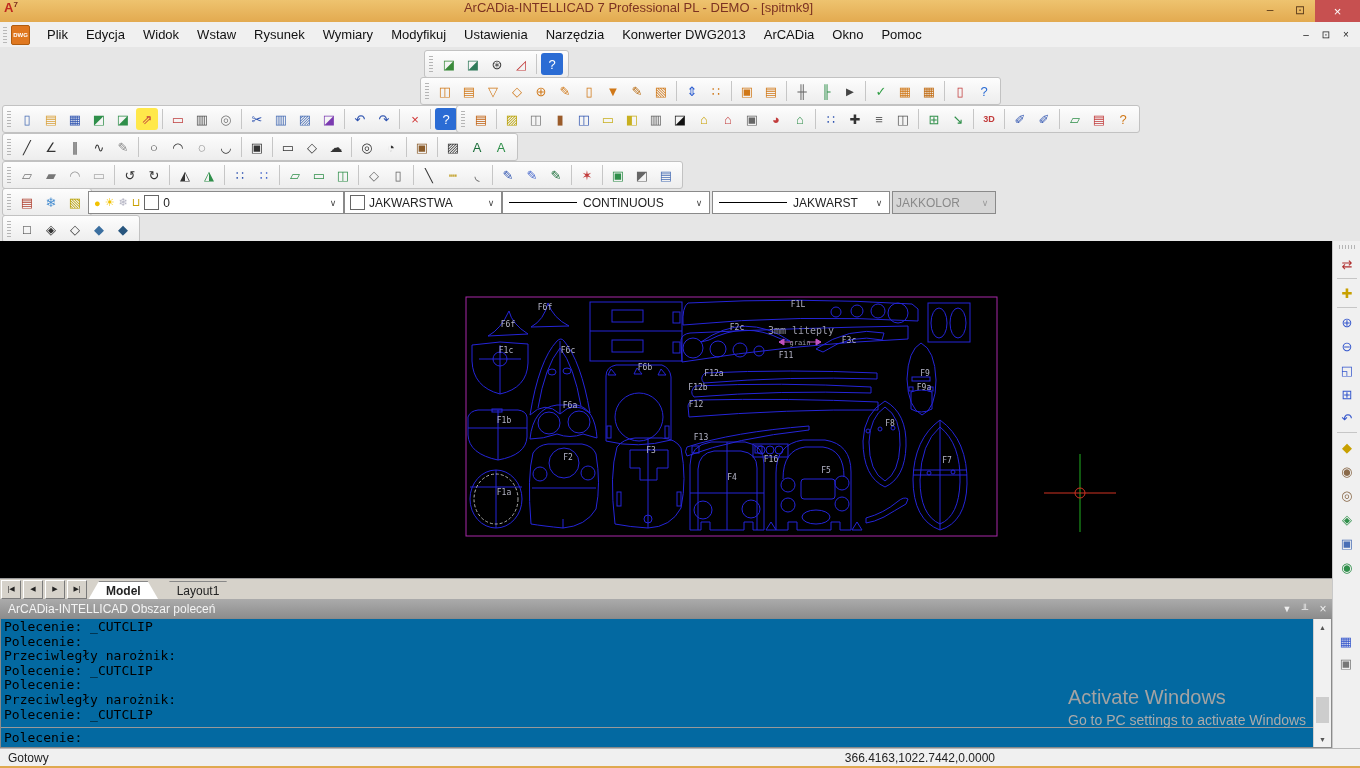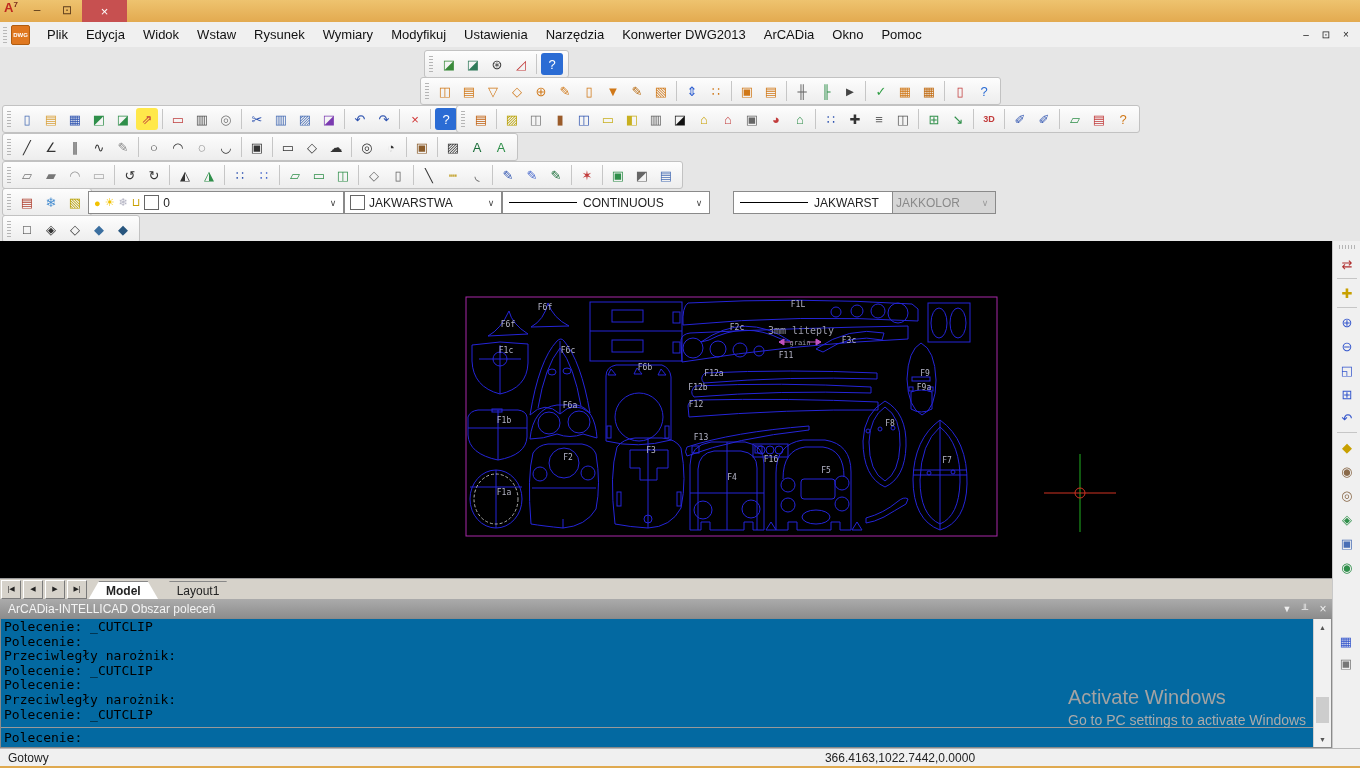--- a/index.html
+++ b/index.html
@@ -66,34 +66,35 @@
     font-size:13px;line-height:14.6px;color:#000;white-space:pre;}
   #cmdsep{position:absolute;left:0;right:17px;top:108px;border-top:1px solid #999;}
   #cmdprompt{position:absolute;left:3px;top:111px;font-family:"DejaVu Sans Mono",monospace;font-size:13px;color:#000;}
   #cmdscroll{position:absolute;right:0;top:0;width:17px;height:128px;background:#f1f1f1;border-left:1px solid #d0d0d0;}
   .sarrow{position:absolute;left:0;width:17px;height:16px;font-size:7px;color:#555;display:flex;align-items:center;justify-content:center;}
   #sthumb{position:absolute;left:2px;width:13px;top:78px;height:26px;background:#cdcdcd;}
   
   #statusbar{left:0;top:748px;width:1360px;height:20px;background:#f0f0f0;border-top:1px solid #b8b8b8;
     display:flex;align-items:center;font-size:12px;color:#222;box-sizing:border-box;border-bottom:2px solid #dfa94f;}
   #ready{padding-left:8px;}
-  #coords{position:absolute;left:805px;width:190px;text-align:center;font-size:12px;color:#222;}
+  #coords{position:absolute;left:805px;width:190px;text-align:right;font-size:12px;color:#222;}
   #toggles{margin-left:auto;display:flex;height:100%;align-items:center;}
   .toggle{padding:0 7px;color:#a0a0a0;border-left:1px solid #dcdcdc;height:14px;display:flex;align-items:center;}
   .toggle.active{color:#1a1a1a;}
   
   #watermark{left:1048px;top:686px;color:#9e9e9e;pointer-events:none;margin-left:20px;}
   #wm1{font-size:20px;color:#a3a3a3;}
   #wm2{font-size:14px;color:#ababab;margin-top:3px;}
 </style>
 </head>
 <body>
 
 <div id="titlebar" class="abs">
   <span id="app-logo"><span>A</span><sup>7</sup></span>
+  <span id="title-text">ArCADia-INTELLICAD 7 Professional PL - DEMO  - [spitmk9]</span>
   <span class="tb-btn">–</span>
   <span class="tb-btn">⊡</span>
   <span id="close-btn">×</span>
 </div>
 
 <div id="menubar" class="abs">
   <span class="grip"></span>
   <span id="dwg-icon">DWG</span>
   <span id="menu-items" style="display:flex;">
       <span class="mitem">Plik</span>
@@ -294,21 +295,21 @@
   <div class="combo" style="left:344px;top:144px;width:150px;">
     <span class="swatch"></span>
     <span>JAKWARSTWA</span>
     <span class="arrow">∨</span>
   </div>
   <div class="combo" style="left:502px;top:144px;width:200px;">
     <span class="lineprev"></span>
     <span>CONTINUOUS</span>
     <span class="arrow">∨</span>
   </div>
-  <div class="combo" style="left:712px;top:144px;width:170px;margin-left:21px;">
+  <div class="combo" style="left:712px;top:144px;width:170px;">
     <span class="lineprev"></span>
     <span>JAKWARST</span>
     <span class="arrow">∨</span>
   </div>
   <div class="combo disabled" style="left:892px;top:144px;width:96px;">
     <span>JAKKOLOR</span>
     <span class="arrow">∨</span>
   </div>
 
   <div class="tb" style="left:2px;top:168px;">

